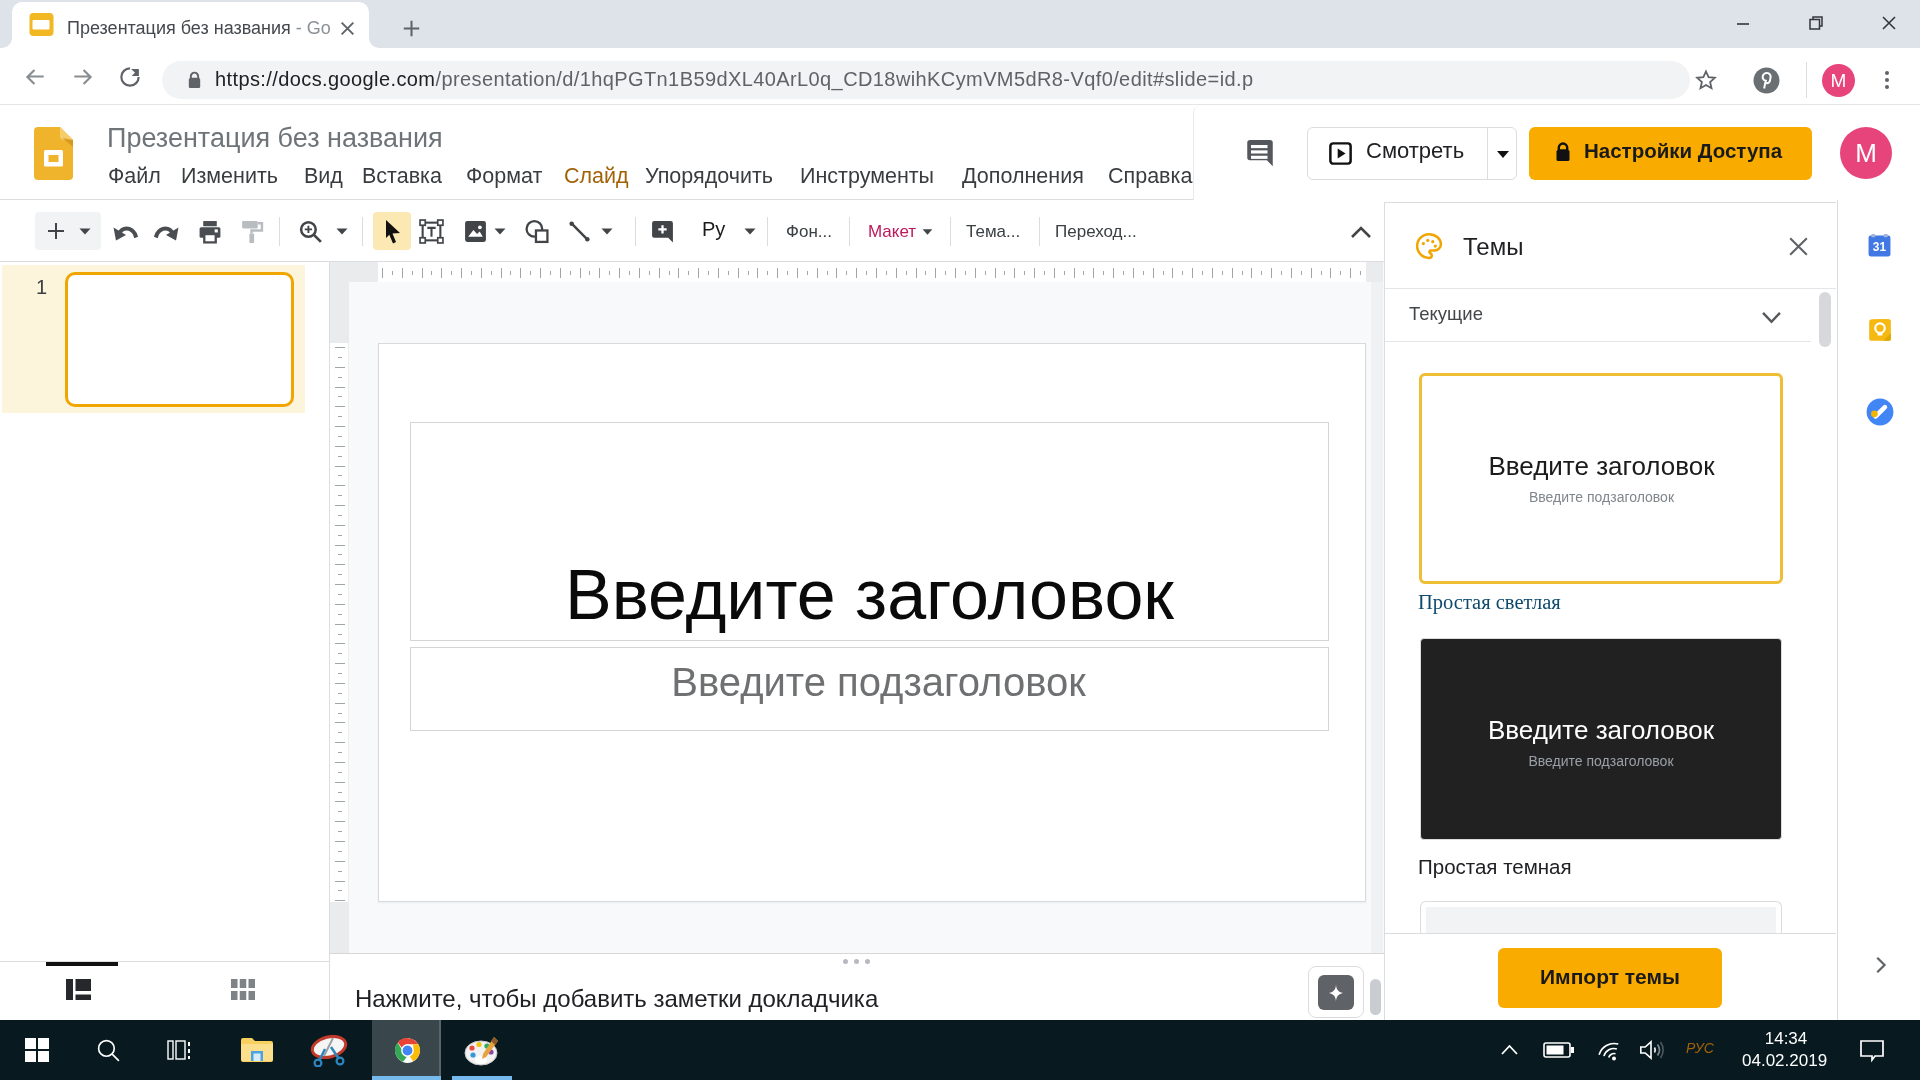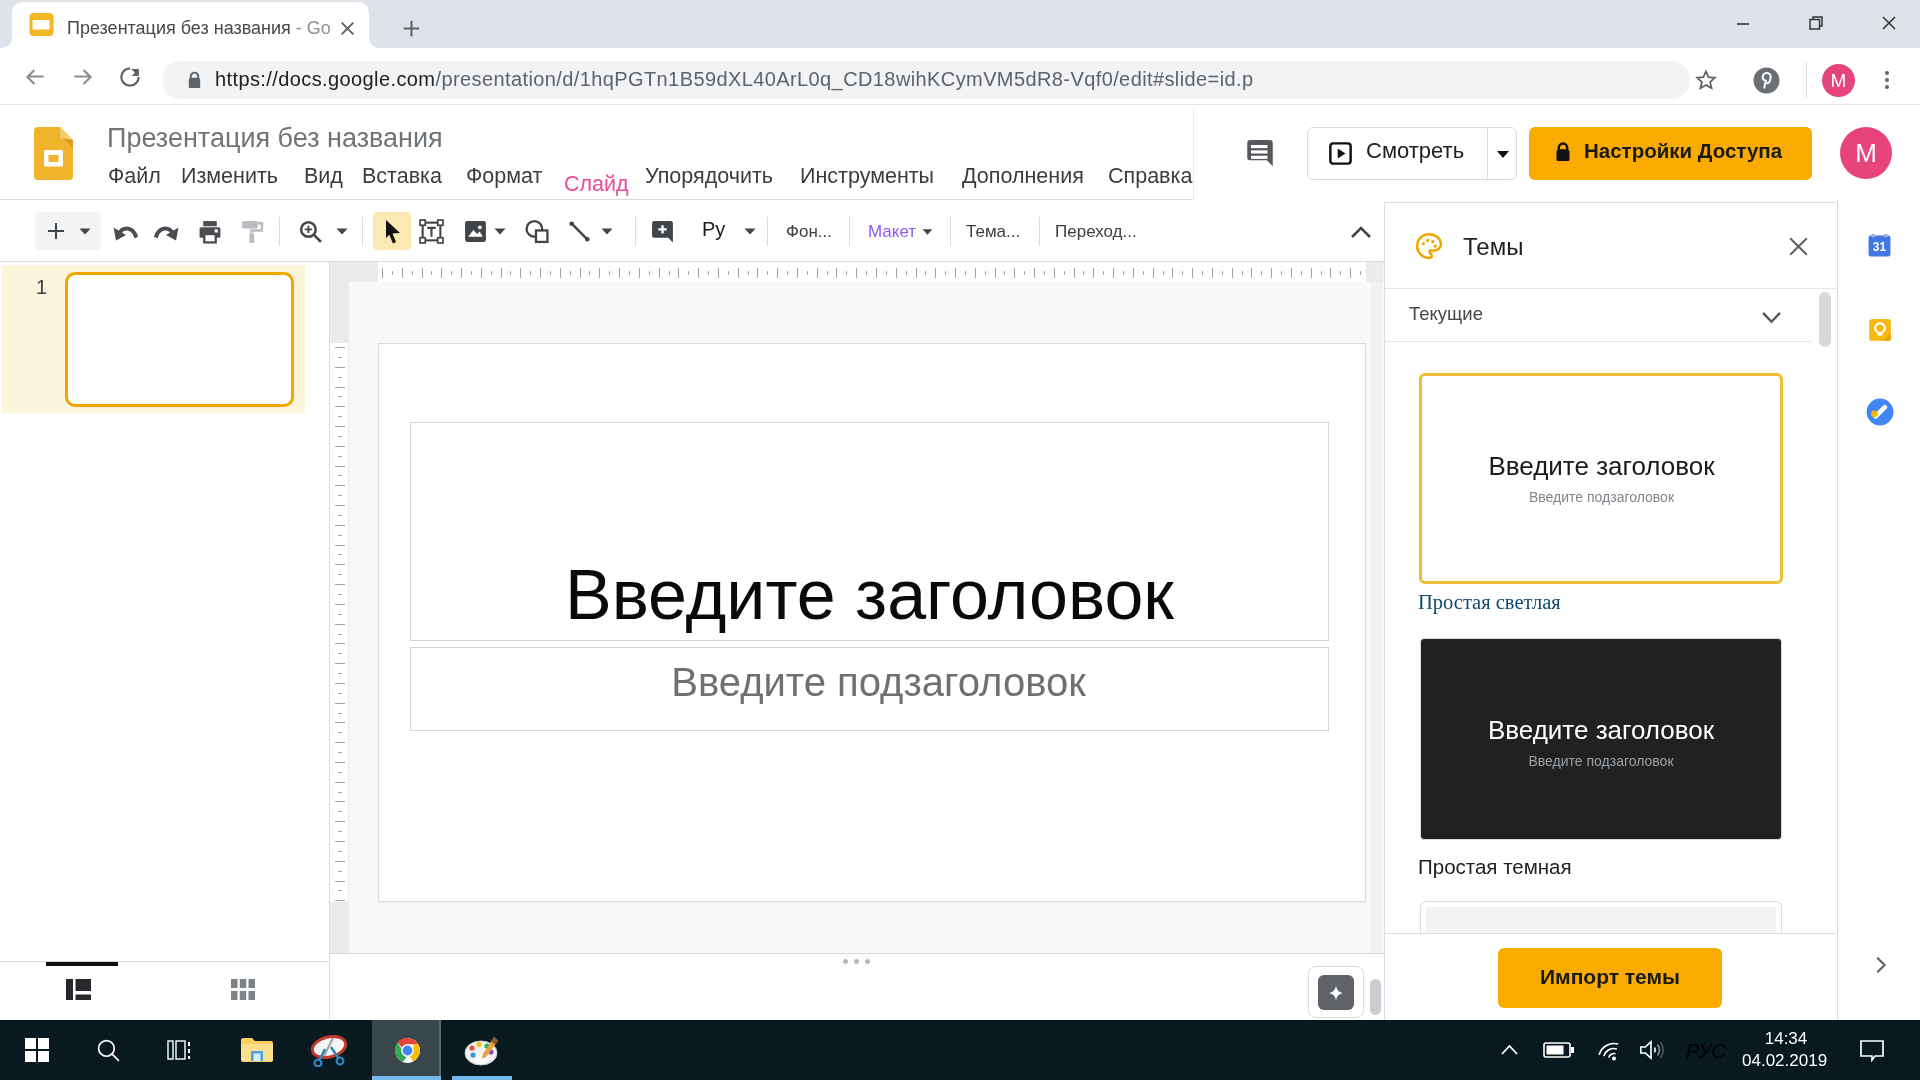--- a/index.html
+++ b/index.html
@@ -90,21 +90,21 @@
   <path d="M28.5 11 L39 13 L39 20 Z" fill="#cf921d" opacity="0.75"></path>
   <rect x="10" y="23" width="19" height="16.5" rx="1.5" fill="#fff"></rect>
   <rect x="14.5" y="28" width="10" height="7" fill="#f0b42c"></rect>
 </svg>
 <div class="abs" style="left:107px;top:123px;font-size:27px;color:#6f7478;">Презентация без названия</div>
 <div class="abs" style="left:108px;top:164px;font-size:21.5px;color:#3a3d40;">Файл</div>
     <div class="abs" style="left:181px;top:164px;font-size:21.5px;color:#3a3d40;">Изменить</div>
     <div class="abs" style="left:304px;top:164px;font-size:21.5px;color:#3a3d40;">Вид</div>
     <div class="abs" style="left:362px;top:164px;font-size:21.5px;color:#3a3d40;">Вставка</div>
     <div class="abs" style="left:466px;top:164px;font-size:21.5px;color:#3a3d40;">Формат</div>
-    <div class="abs" style="left:564px;top:172px;font-size:21.5px;color:#ec4899;">Слайд</div>
+    <div class="abs" style="left:564px;top:164px;font-size:21.5px;color:#a16207;">Слайд</div>
     <div class="abs" style="left:645px;top:164px;font-size:21.5px;color:#3a3d40;">Упорядочить</div>
     <div class="abs" style="left:800px;top:164px;font-size:21.5px;color:#3a3d40;">Инструменты</div>
     <div class="abs" style="left:962px;top:164px;font-size:21.5px;color:#3a3d40;">Дополнения</div>
     <div class="abs" style="left:1108px;top:164px;font-size:21.5px;color:#3a3d40;">Справка</div>
 
 <div class="abs" style="left:1193px;top:105px;width:727px;height:95px;background:#fff;border-left:1px solid #e8eaed;border-radius:8px 0 0 0;"></div>
 
 <svg class="abs" style="left:1245px;top:138px;" width="30" height="30" viewBox="0 0 24 24">
       <path d="M4 1.5 h16 a2.2 2.2 0 0 1 2.2 2.2 V22.5 L17.5 17.8 H4 a2.2 2.2 0 0 1 -2.2 -2.2 V3.7 A2.2 2.2 0 0 1 4 1.5 Z" fill="#54585c"></path>
       <g fill="#fff">
@@ -222,21 +222,21 @@
       <path d="M12 6 v8 M8 10 h8" stroke="#fff" stroke-width="2.2"></path>
     </svg>
 
 <div class="abs" style="left:702px;top:218px;font-size:20px;color:#1b1b1b;">Ру</div>
 <svg class="abs" style="left:743px;top:227px;" width="14" height="9" viewBox="0 0 14 9">
       <path d="M1.5 1.5 L7 7.5 L12.5 1.5 Z" fill="#424548"></path>
     </svg>
 <div class="abs" style="left:767px;top:217px;width:1px;height:29px;background:#dadce0;"></div>
 <div class="abs" style="left:786px;top:222px;font-size:17px;color:#3c4043;text-align:right;">Фон...</div>
 <div class="abs" style="left:849px;top:217px;width:1px;height:29px;background:#dadce0;"></div>
-<div class="abs" style="left:868px;top:222px;font-size:17px;color:#8b5cf6;">Макет</div>
+<div class="abs" style="left:868px;top:222px;font-size:17px;color:#be185d;">Макет</div>
 <svg class="abs" style="left:921px;top:228px;" width="13" height="8" viewBox="0 0 14 9">
       <path d="M1.5 1.5 L7 7.5 L12.5 1.5 Z" fill="#424548"></path>
     </svg>
 <div class="abs" style="left:950px;top:217px;width:1px;height:29px;background:#dadce0;"></div>
 <div class="abs" style="left:966px;top:222px;font-size:17px;color:#3c4043;">Тема...</div>
 <div class="abs" style="left:1039px;top:217px;width:1px;height:29px;background:#dadce0;"></div>
 <div class="abs" style="left:1055px;top:222px;font-size:17px;color:#3c4043;">Переход...</div>
 <svg class="abs" style="left:1350px;top:226px;" width="22" height="13" viewBox="0 0 22 13">
       <path d="M2 11 L11 2 L20 11" fill="none" stroke="#424548" stroke-width="2.6"></path>
     </svg>
@@ -280,20 +280,21 @@
 <div class="abs" style="left:338px;top:347px;width:4px;height:555px;background:repeating-linear-gradient(to bottom,transparent 0 9.88px,#a2a6aa 9.88px 10.88px,transparent 10.88px 19.76px);"></div>
 <div class="abs" style="left:1371px;top:282px;width:12px;height:671px;background:#f0f1f2;"></div>
 
 <div class="abs" style="left:378px;top:343px;width:988px;height:559px;background:#fff;border:1px solid #d9dadb;box-shadow:0 1px 2px rgba(0,0,0,0.05);"></div>
 <div class="abs" style="left:410px;top:422px;width:919px;height:219px;border:1px solid #d4d5d6;background:#fff;"></div>
 <div class="abs" style="left:410px;top:647px;width:919px;height:84px;border:1px solid #d4d5d6;background:#fff;"></div>
 <div class="abs" style="left:410px;top:555px;width:919px;text-align:center;font-size:70px;color:#0a0a0a;">Введите заголовок</div>
 <div class="abs" style="left:419px;top:660px;width:919px;text-align:center;font-size:40px;color:#6e7072;">Введите подзаголовок</div>
 
 <div class="abs" style="left:330px;top:953px;width:1054px;height:67px;background:#fff;border-top:1px solid #d5d7d9;"></div>
+<div class="abs" style="left:355px;top:985px;font-size:24px;color:#202124;">Нажмите, чтобы добавить заметки докладчика</div>
 <div class="abs" style="left:1308px;top:966px;width:56px;height:52px;background:#fff;border:1px solid #dadce0;border-radius:8px;"></div>
 <div class="abs" style="left:1318px;top:975px;width:36px;height:35px;background:#5f6368;border-radius:6px;"></div>
 <svg class="abs" style="left:1324px;top:981px;" width="24" height="24" viewBox="0 0 24 24">
       <path d="M12 3 C12 8 14 11 19 12 C14 13 12 16 12 21 C12 16 10 13 5 12 C10 11 12 8 12 3 Z" fill="#fff"></path>
     </svg>
 <div class="abs" style="left:1370px;top:979px;width:11px;height:36px;background:#c9cdd1;border-radius:6px;"></div>
 
 <div class="abs" style="left:843px;top:959px;width:5px;height:5px;border-radius:50%;background:#b6babf;"></div>
 <div class="abs" style="left:854px;top:959px;width:5px;height:5px;border-radius:50%;background:#b6babf;"></div>
 <div class="abs" style="left:865px;top:959px;width:5px;height:5px;border-radius:50%;background:#b6babf;"></div>
@@ -437,20 +438,20 @@
  <path d="M4.5 21 a15.5 15.5 0 0 1 15.5 -15.5"></path>
  </g>
  <circle cx="20" cy="20.6" r="2" fill="#fff"></circle>
 </svg>
 <svg class="abs" style="left:1638px;top:1038px;" width="28" height="24" viewBox="0 0 28 24">
       <path d="M2.8 9 h4.4 L13 3.8 v16.4 L7.2 15 H2.8 Z" fill="none" stroke="#fff" stroke-width="1.6"></path>
       <path d="M16.5 9.5 a4.8 4.8 0 0 1 0 5" fill="none" stroke="#eef1f2" stroke-width="1.7"></path>
       <path d="M19.5 6.5 a9.3 9.3 0 0 1 0 11" fill="none" stroke="#7d898f" stroke-width="1.7"></path>
       <path d="M22.5 4 a13.5 13.5 0 0 1 0 16" fill="none" stroke="#4a565c" stroke-width="1.7"></path>
     </svg>
-<div class="abs" style="left:1686px;top:1040px;width:40px;height:22px;font-size:20px;color:#000000;font-style:italic;">РУС</div>
+<div class="abs" style="left:1686px;top:1040px;width:40px;height:22px;font-size:14px;color:#a16207;font-style:italic;">РУС</div>
 <div class="abs" style="left:1742px;top:1029px;width:88px;text-align:center;font-size:17px;color:#fff;">14:34</div>
 <div class="abs" style="left:1742px;top:1051px;width:88px;text-align:left;font-size:17px;color:#fff;">04.02.2019</div>
 <svg class="abs" style="left:1859px;top:1039px;" width="26" height="24" viewBox="0 0 26 24">
       <path d="M2 2 h22 v15 h-8 l-3 4 v-4 H2 Z" fill="none" stroke="#fff" stroke-width="1.7"></path>
     </svg>
 
 </div>
 
 </body></html>

